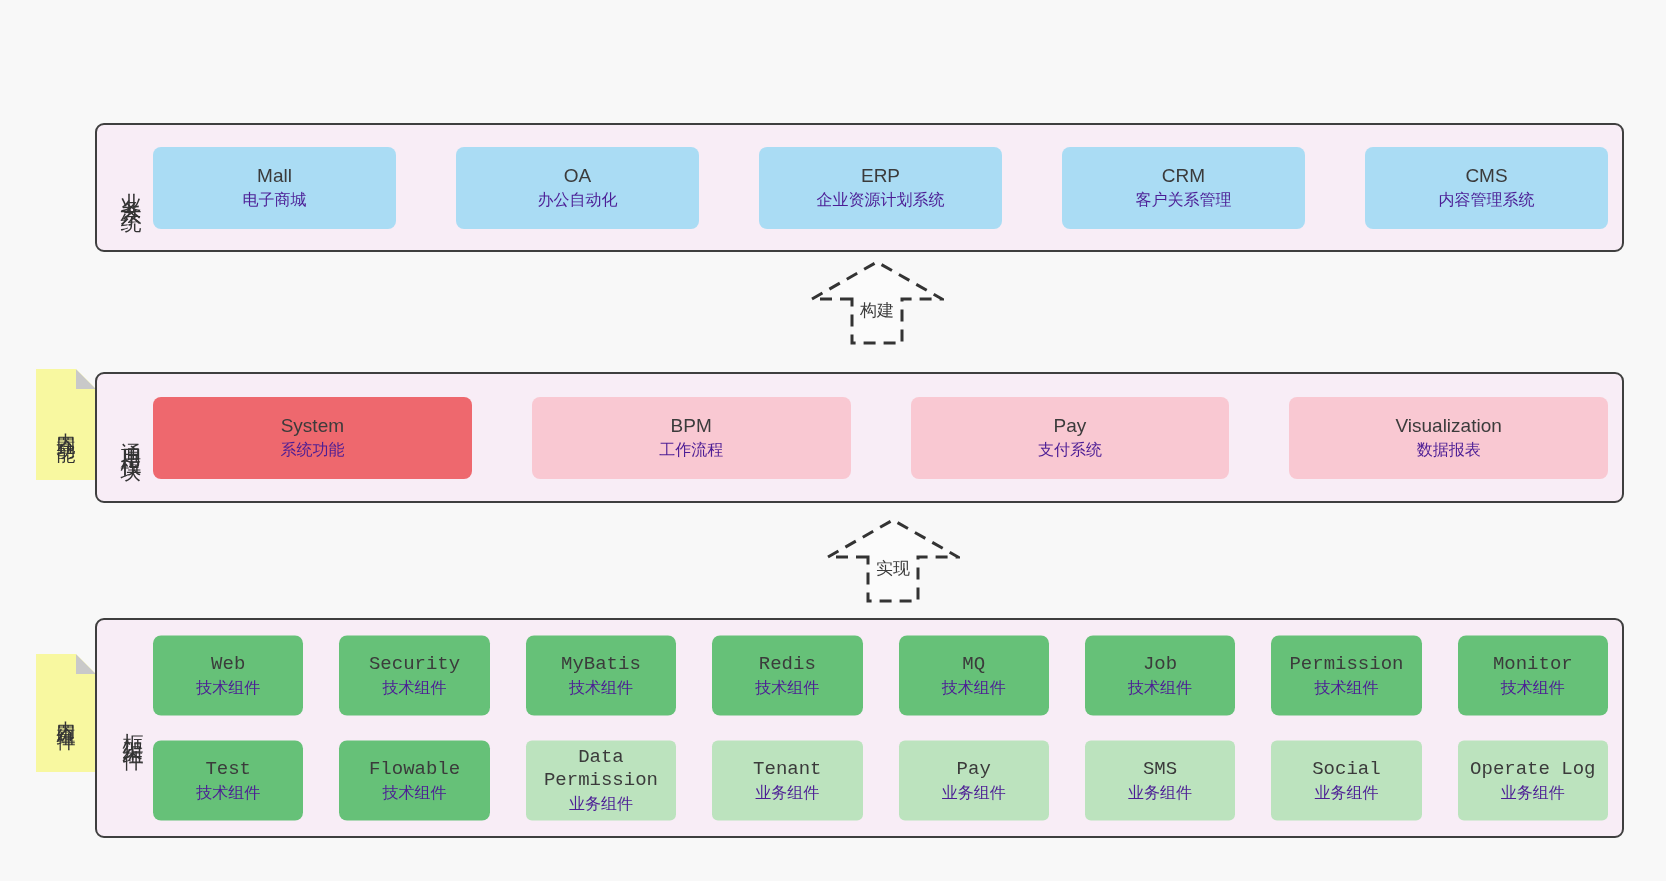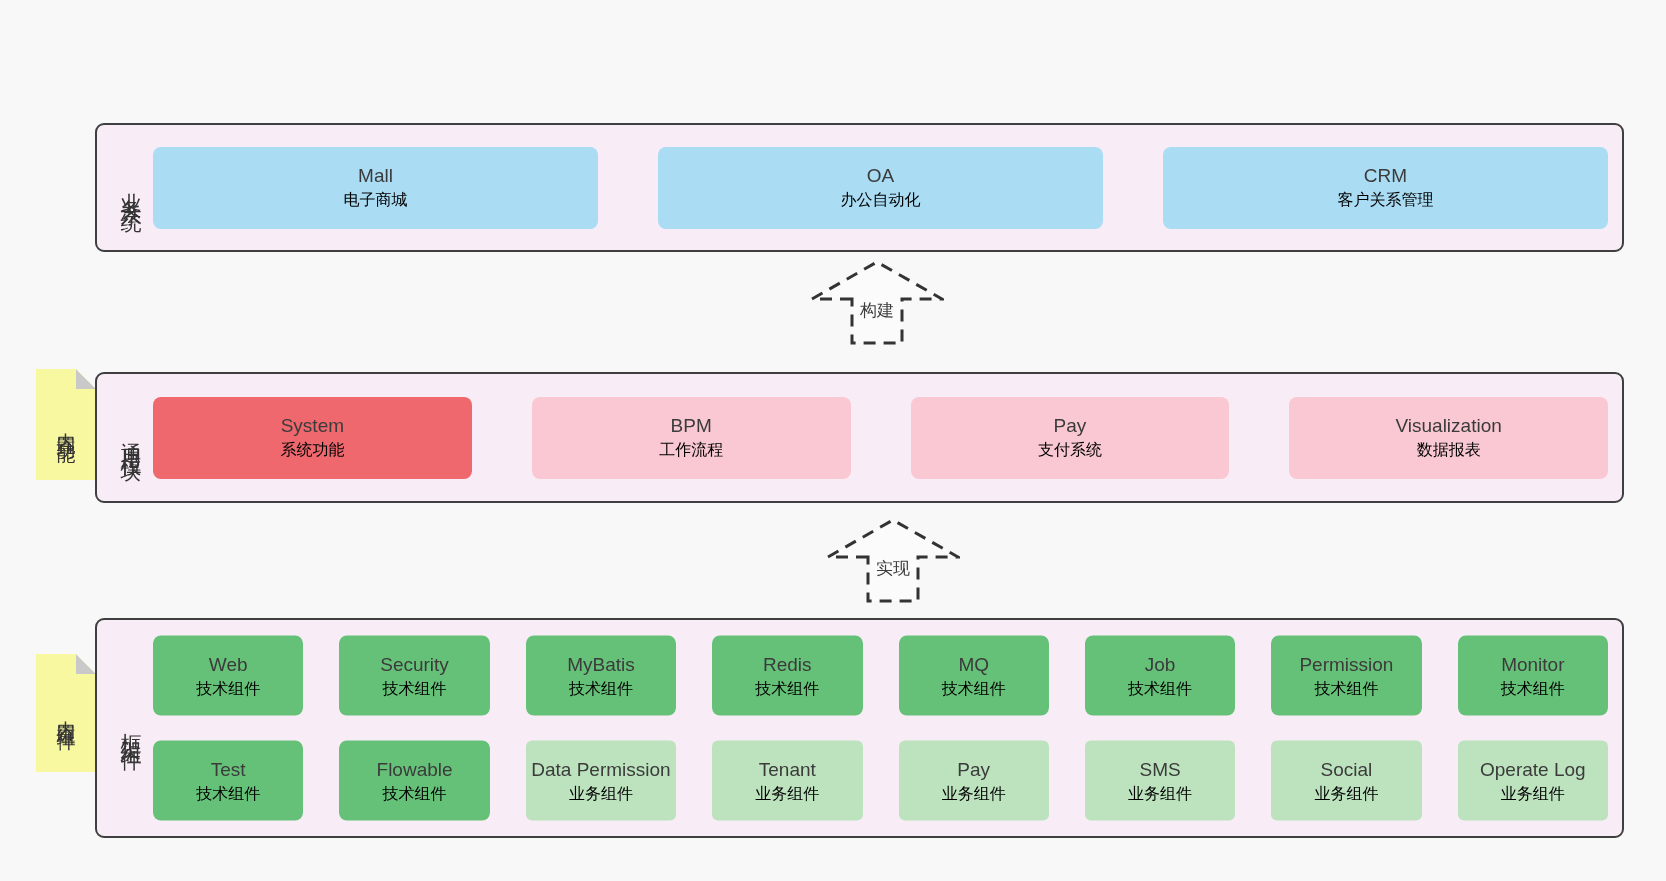--- a/index.html
+++ b/index.html
@@ -17,21 +17,21 @@
     position: absolute;
     left: 95px; width: 1529px;
     background: #f8edf6;
     border: 2px solid #3f3f3f;
     border-radius: 9px;
     box-sizing: border-box;
     z-index: 2;
   }
   #sec-business   { top: 123px; height: 129px; }
   #sec-modules    { top: 372px; height: 131px; padding-left: 26px; }
-  #sec-components { top: 618px; height: 220px; }
+  #sec-components { top: 618px; height: 220px; font-family: Liberation Mono, monospace; }
 
   .section-label {
     position: absolute;
     left: 8px; top: 50%;
     transform: translateY(-50%);
     writing-mode: vertical-rl;
     text-orientation: upright;
     font-size: 21px;
     letter-spacing: 6px;
     color: #333;
@@ -70,21 +70,21 @@
   }
   .box-sm { height: 80px; }
 
   .blue       { background: #aadcf4; }
   .red        { background: #ee686e; }
   .pink       { background: #f9c8d2; }
   .green      { background: #66c178; }
   .lightgreen { background: #bce3be; border-radius: 6px; }
 
   .box-name { font-size: 19px; line-height: 1.22; color: #3b3b3b; }
-  .box-desc { font-size: 16px; line-height: 1.3; margin-top: 3px; color: #000000; }
+  .box-desc { font-size: 16px; line-height: 1.3; margin-top: 3px; color: #4c1d95; }
 
   
   .note {
     position: absolute;
     width: 60px;
     background: #f8f8a0;
     z-index: 1;
     clip-path: polygon(0 0, calc(100% - 20px) 0, 100% 20px, 100% 100%, 0 100%);
     display: flex;
     align-items: center;
@@ -121,22 +121,30 @@
   <div class="boxes-row">
     <div class="box blue">
       <div class="box-name">Mall</div>
       <div class="box-desc">电子商城</div>
     </div>
     <div class="box blue">
       <div class="box-name">OA</div>
       <div class="box-desc">办公自动化</div>
     </div>
     <div class="box blue">
+      <div class="box-name">ERP</div>
+      <div class="box-desc">企业资源计划系统</div>
+    </div>
+    <div class="box blue">
       <div class="box-name">CRM</div>
       <div class="box-desc">客户关系管理</div>
+    </div>
+    <div class="box blue">
+      <div class="box-name">CMS</div>
+      <div class="box-desc">内容管理系统</div>
     </div>
   </div>
 </div>
 
 <svg class="arrow" id="arrow-build" width="134" height="86" viewBox="0 0 134 86">
   <path d="M42 40 H2 L67 3 L132 40 H92 V84 H42 Z" fill="#fbfbfb" stroke="#333" stroke-width="3" stroke-dasharray="12 8"></path>
   <text x="67" y="57" text-anchor="middle">构建</text>
 </svg>
 
 <div class="note" id="note-modules">

